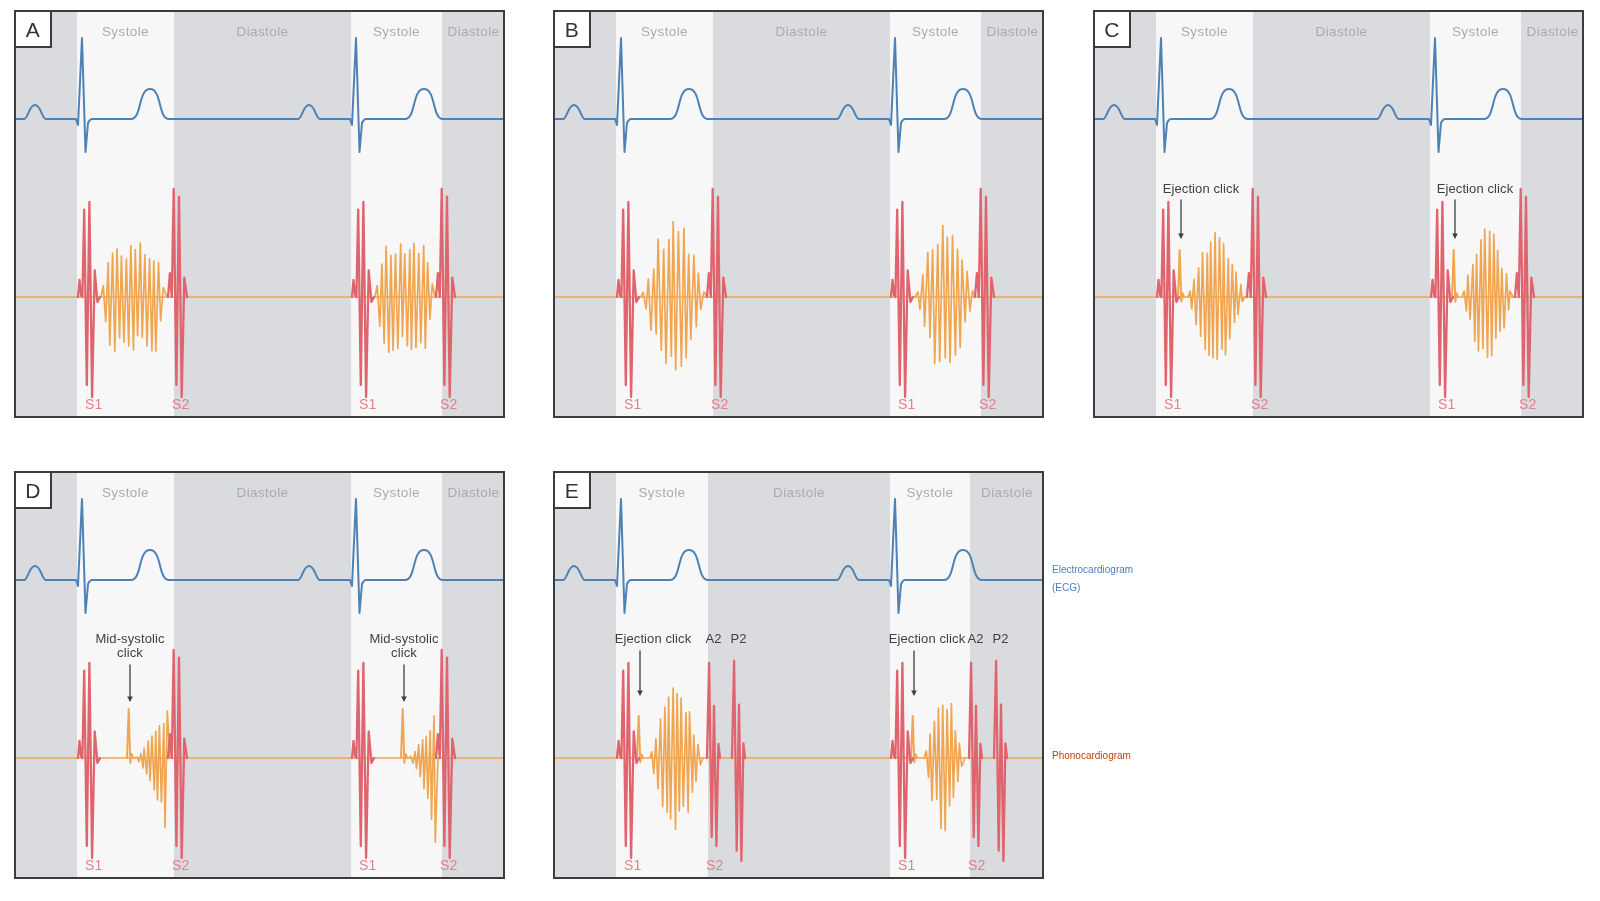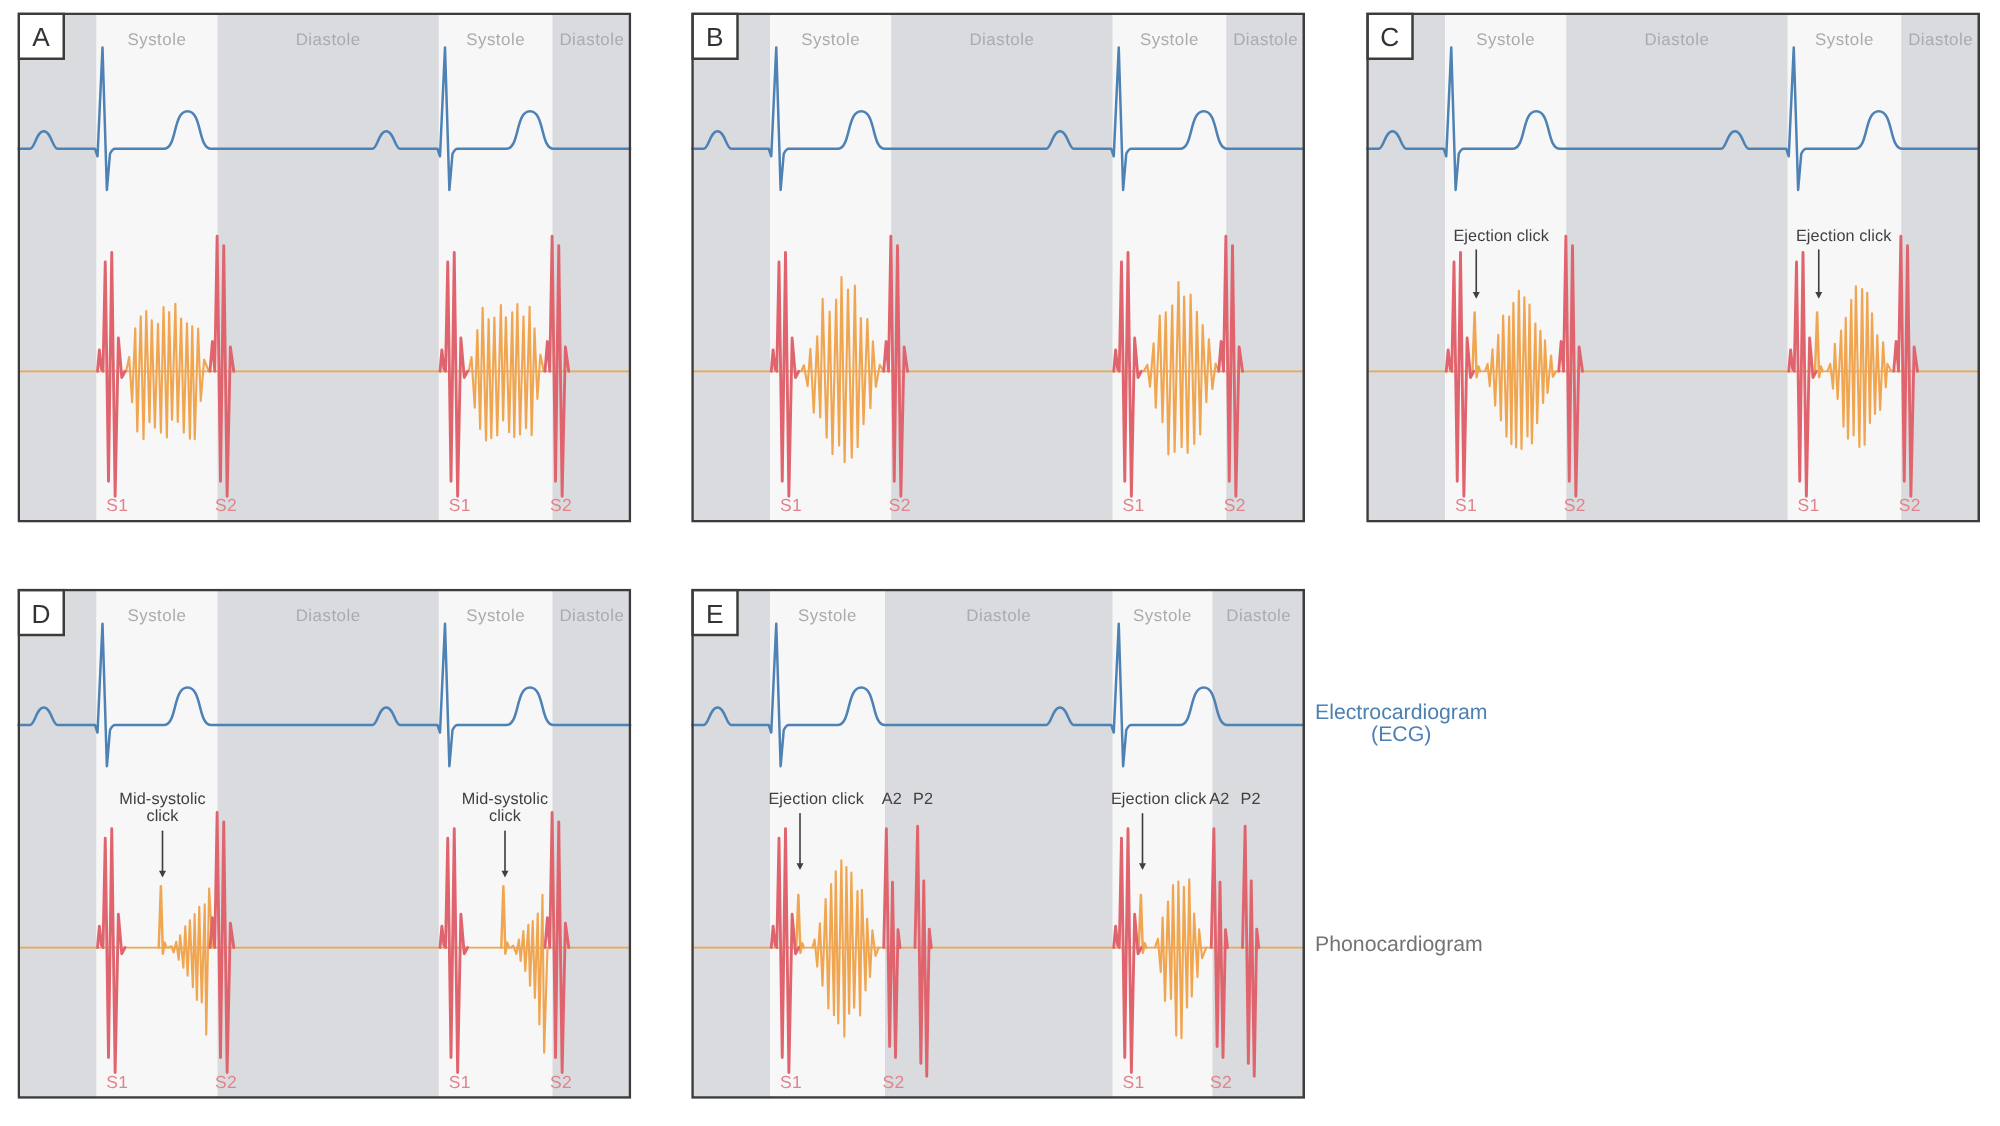--- a/index.html
+++ b/index.html
@@ -1,21 +1,21 @@
 <!DOCTYPE html>
 <html><head>
 <meta charset="utf-8">
 <style>
   html,body{margin:0;padding:0;background:#ffffff;}
   body{font-family:"Liberation Sans",sans-serif;}
   .figure{position:relative;width:1600px;height:901px;background:#ffffff;overflow:hidden;}
   .panel{position:absolute;}
-  .legend{position:absolute;font-size:17px;line-height:18px;text-align:center;}
+  .legend{position:absolute;font-size:10px;line-height:18px;}
   .legend.ecg{color:#4d80b2;}
-  .legend.phono{color:#737373;}
+  .legend.phono{color:#c2410c;}
   svg text{font-family:"Liberation Sans",sans-serif;}
 </style>
 </head>
 <body>
 
 <div class="figure">
   <div id="panels">
       <div class="panel" style="left: 14px; top: 10px;"><svg width="491" height="408" viewBox="0 0 491 408">
           <rect x="0" y="0" width="491" height="408" fill="#d9dbde"></rect>
           <rect x="63" y="0" width="97" height="408" fill="#f7f7f8"></rect>

